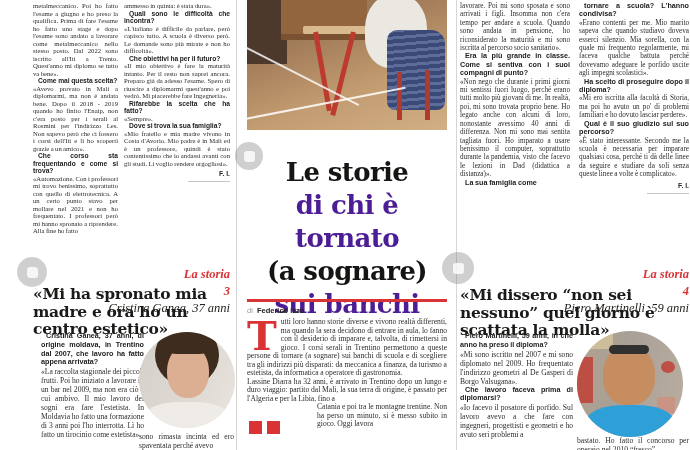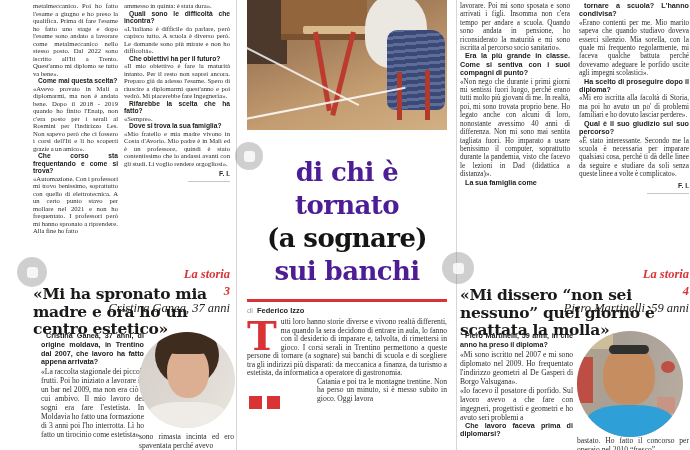--- a/index.html
+++ b/index.html
@@ -149,34 +149,36 @@
     <div class="pc-leg2"></div>
     <div class="pc-shirt"></div>
     <div class="pc-drape"></div>
     <div class="pc-stool1"></div>
     <div class="pc-stool2"></div>
     <div class="pc-line1"></div>
     <div class="pc-line2"></div>
   </div>
 
   <div class="ctitle">
+    <span class="t-black">Le storie</span>
     <span class="t-red">di chi è tornato</span>
     <span class="t-black">(a sognare)</span>
     <span class="t-red">sui banchi</span>
   </div>
 
   <div class="center-rule"></div>
 
   <div class="byline">
     <span class="pfx">di</span>
     <span class="nm">Federico Izzo</span>
   </div>
 
   <div class="center-body">
     <p class="pg a"><span class="dropcap">T</span><span>utti loro hanno storie diverse e vivono realtà differenti, ma quando la sera decidono di entrare in aula, lo fanno con il desiderio di imparare e, talvolta, di rimettersi in gioco. I corsi serali in Trentino permettono a queste persone di tornare (a sognare) sui banchi di scuola e di scegliere tra gli indirizzi più disparati: da meccanica a finanza, da turismo a estetista, da informatica a operatore di gastronomia.</span></p>
+    <p class="pg a">Lassine Diarra ha 32 anni, è arrivato in Trentino dopo un lungo e duro viaggio: partito dal Mali, la sua terra di origine, è passato per l'Algeria e per la Libia, fino a</p>
     <div class="sq-float">
       <span class="sq sq1"></span>
       <span class="sq sq2"></span>
     </div>
     <p class="pg a">Catania e poi tra le montagne trentine. Non ha perso un minuto, si è messo subito in gioco. Oggi lavora</p>
   </div>
 
   <div class="kicker-row" style="left:33px;top:268px;width:197px;">
     <span class="kicker">La storia</span>
     <span class="kicker-num">3</span>
@@ -199,22 +201,22 @@
   <div class="kicker-row" style="left:460px;top:268px;width:229px;">
     <span class="kicker">La storia</span>
     <span class="kicker-num">4</span>
     <span class="kicker-person">Piero Martinelli, 59 anni</span>
     <span class="kicker-rule"></span>
   </div>
   <div class="headline" style="left:460px;top:286px;width:232px;">«Mi dissero “non sei nessuno” quel giorno è scattata la molla»</div>
   <div class="sbody" style="left:460px;top:332px;width:113px;height:118px;">
       <p class="pg q">Piero Martinelli, 59 anni, in che anno ha preso il diploma?</p>
       <p class="pg a">«Mi sono iscritto nel 2007 e mi sono diplomato nel 2009. Ho frequentato l'indirizzo geometri al De Gasperi di Borgo Valsugana».</p>
+      <p class="pg q">Che lavoro faceva prima di diplomarsi?</p>
       <p class="pg a">«Io facevo il posatore di porfido. Sul lavoro avevo a che fare con ingegneri, progettisti e geometri e ho avuto seri problemi a</p>
-      <p class="pg q">Che lavoro faceva prima di diplomarsi?</p>
     </div>
   <div class="portrait ph-piero">
     <div class="pi-patch1"></div>
     <div class="pi-patch2"></div>
     <div class="pi-patch3"></div>
     <div class="pi-patch4"></div>
     <div class="pi-face"></div>
     <div class="pi-glasses"></div>
     <div class="pi-shirt"></div>
   </div>

